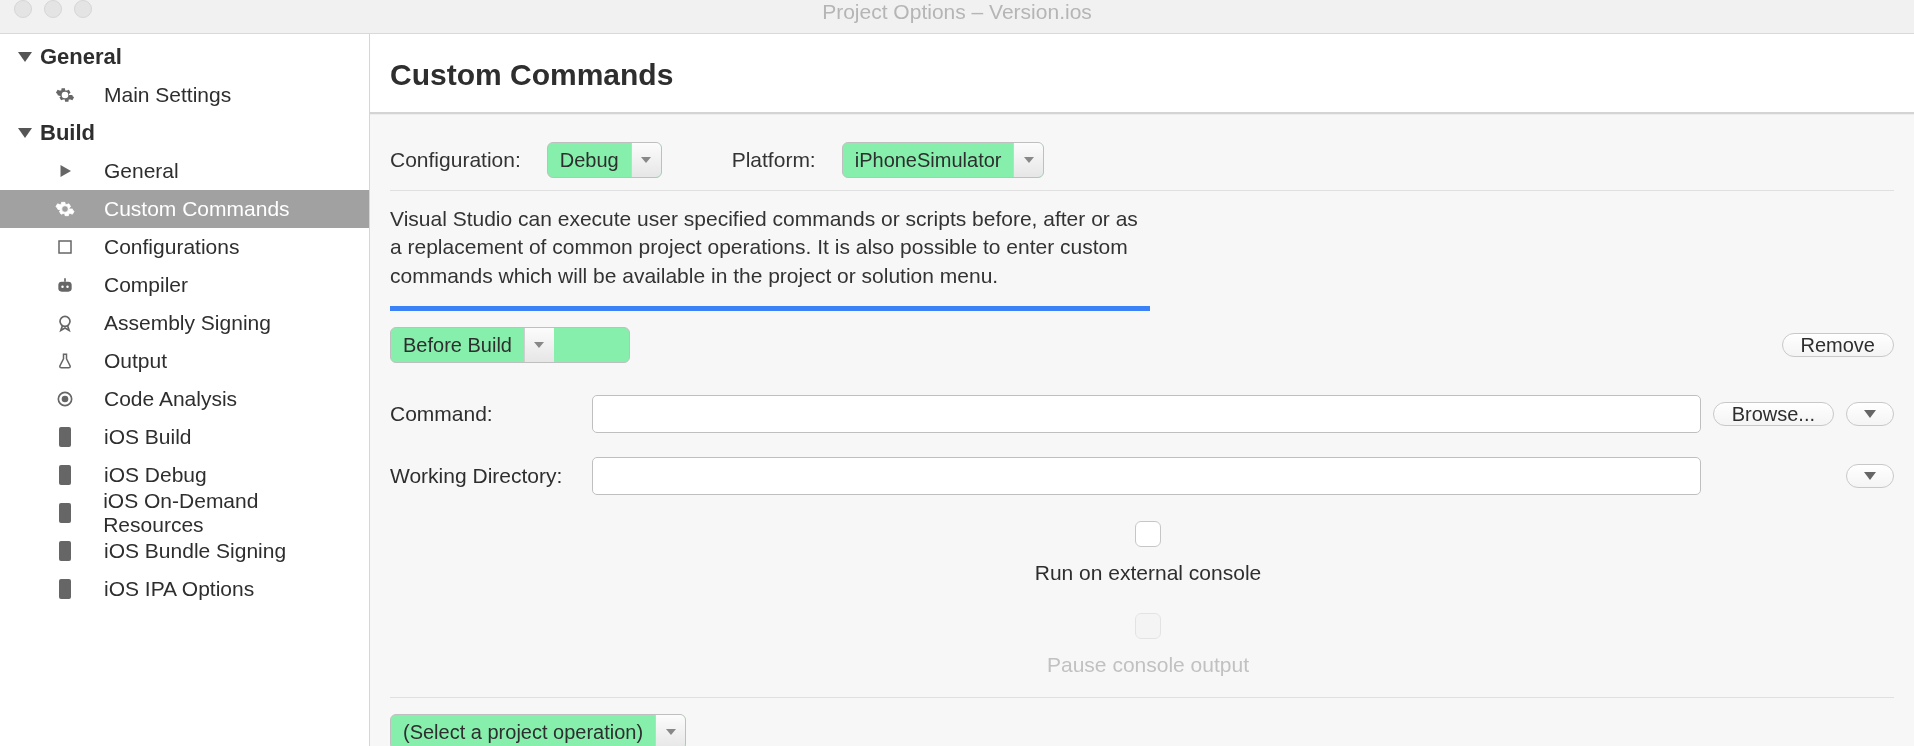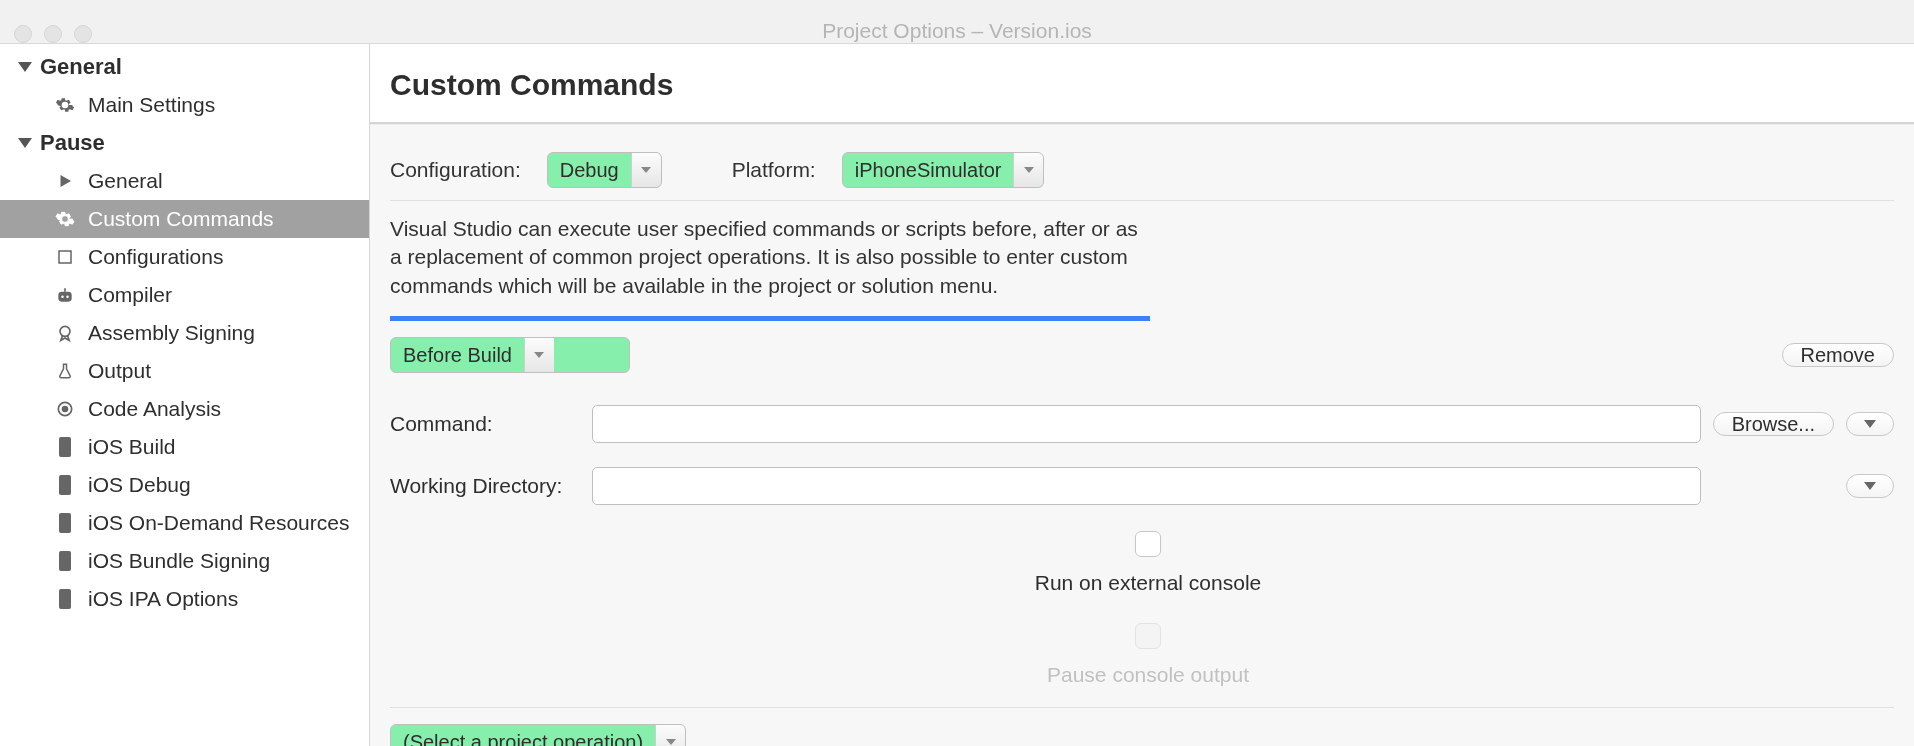--- a/index.html
+++ b/index.html
@@ -9,25 +9,25 @@
     font-size: 19px;
     color: #2e2e2e;
     background: #f7f7f7;
     width: 1914px;
     height: 746px;
     overflow: hidden;
   }
 
   
   .titlebar {
-    height: 44px;
+    height: 34px;
     background: #f1f1f1;
     border-bottom: 1px solid #d9d9d9;
     display: flex;
-    align-items: flex-end;
+    align-items: flex-start;
     position: relative;
   }
   .traffic-lights {
     display: flex;
     gap: 12px;
     padding-left: 14px;
   }
   .traffic-lights span {
     width: 18px; height: 18px; border-radius: 50%;
     background: #e4e4e4; border: 1px solid #d6d6d6;
@@ -71,21 +71,21 @@
   .disclosure {
     width: 0; height: 0;
     border-left: 7px solid transparent;
     border-right: 7px solid transparent;
     border-top: 10px solid #555;
     transform-origin: center;
   }
   .tree-item {
     display: flex;
     align-items: center;
-    gap: 12px;
+    gap: 28px;
     padding: 6px 14px 6px 54px;
     font-size: 21px;
     cursor: default;
     height: 38px;
   }
   .tree-item.selected {
     background: #a1a1a1;
     color: #fff;
   }
   .tree-item .icon {
@@ -262,21 +262,21 @@
       <span class="icon">
         <svg width="20" height="20" viewBox="0 0 24 24" fill="#666">
             <path d="M12 8a4 4 0 100 8 4 4 0 000-8zm9 4a7 7 0 01-.1 1.2l2 1.6-2 3.4-2.4-.8a7 7 0 01-2 .1l-.4 2.5h-4l-.4-2.5a7 7 0 01-2-.1l-2.4.8-2-3.4 2-1.6A7 7 0 013 12a7 7 0 01.1-1.2l-2-1.6 2-3.4 2.4.8a7 7 0 012-.1L7.9 4h4l.4 2.5a7 7 0 012 .1l2.4-.8 2 3.4-2 1.6c.1.4.1.8.1 1.2z"></path>
           </svg>
       </span>
       <span>Main Settings</span>
     </div>
 
     <div class="tree-group-header">
       <span class="disclosure"></span>
-      <span>Pause</span>
+      <span>Build</span>
     </div>
 
     <div class="tree-item">
       <span class="icon">
         <svg width="18" height="18" viewBox="0 0 24 24" fill="#666">
             <path d="M6 4l14 8-14 8z"></path>
           </svg>
       </span>
       <span>General</span>
     </div>

